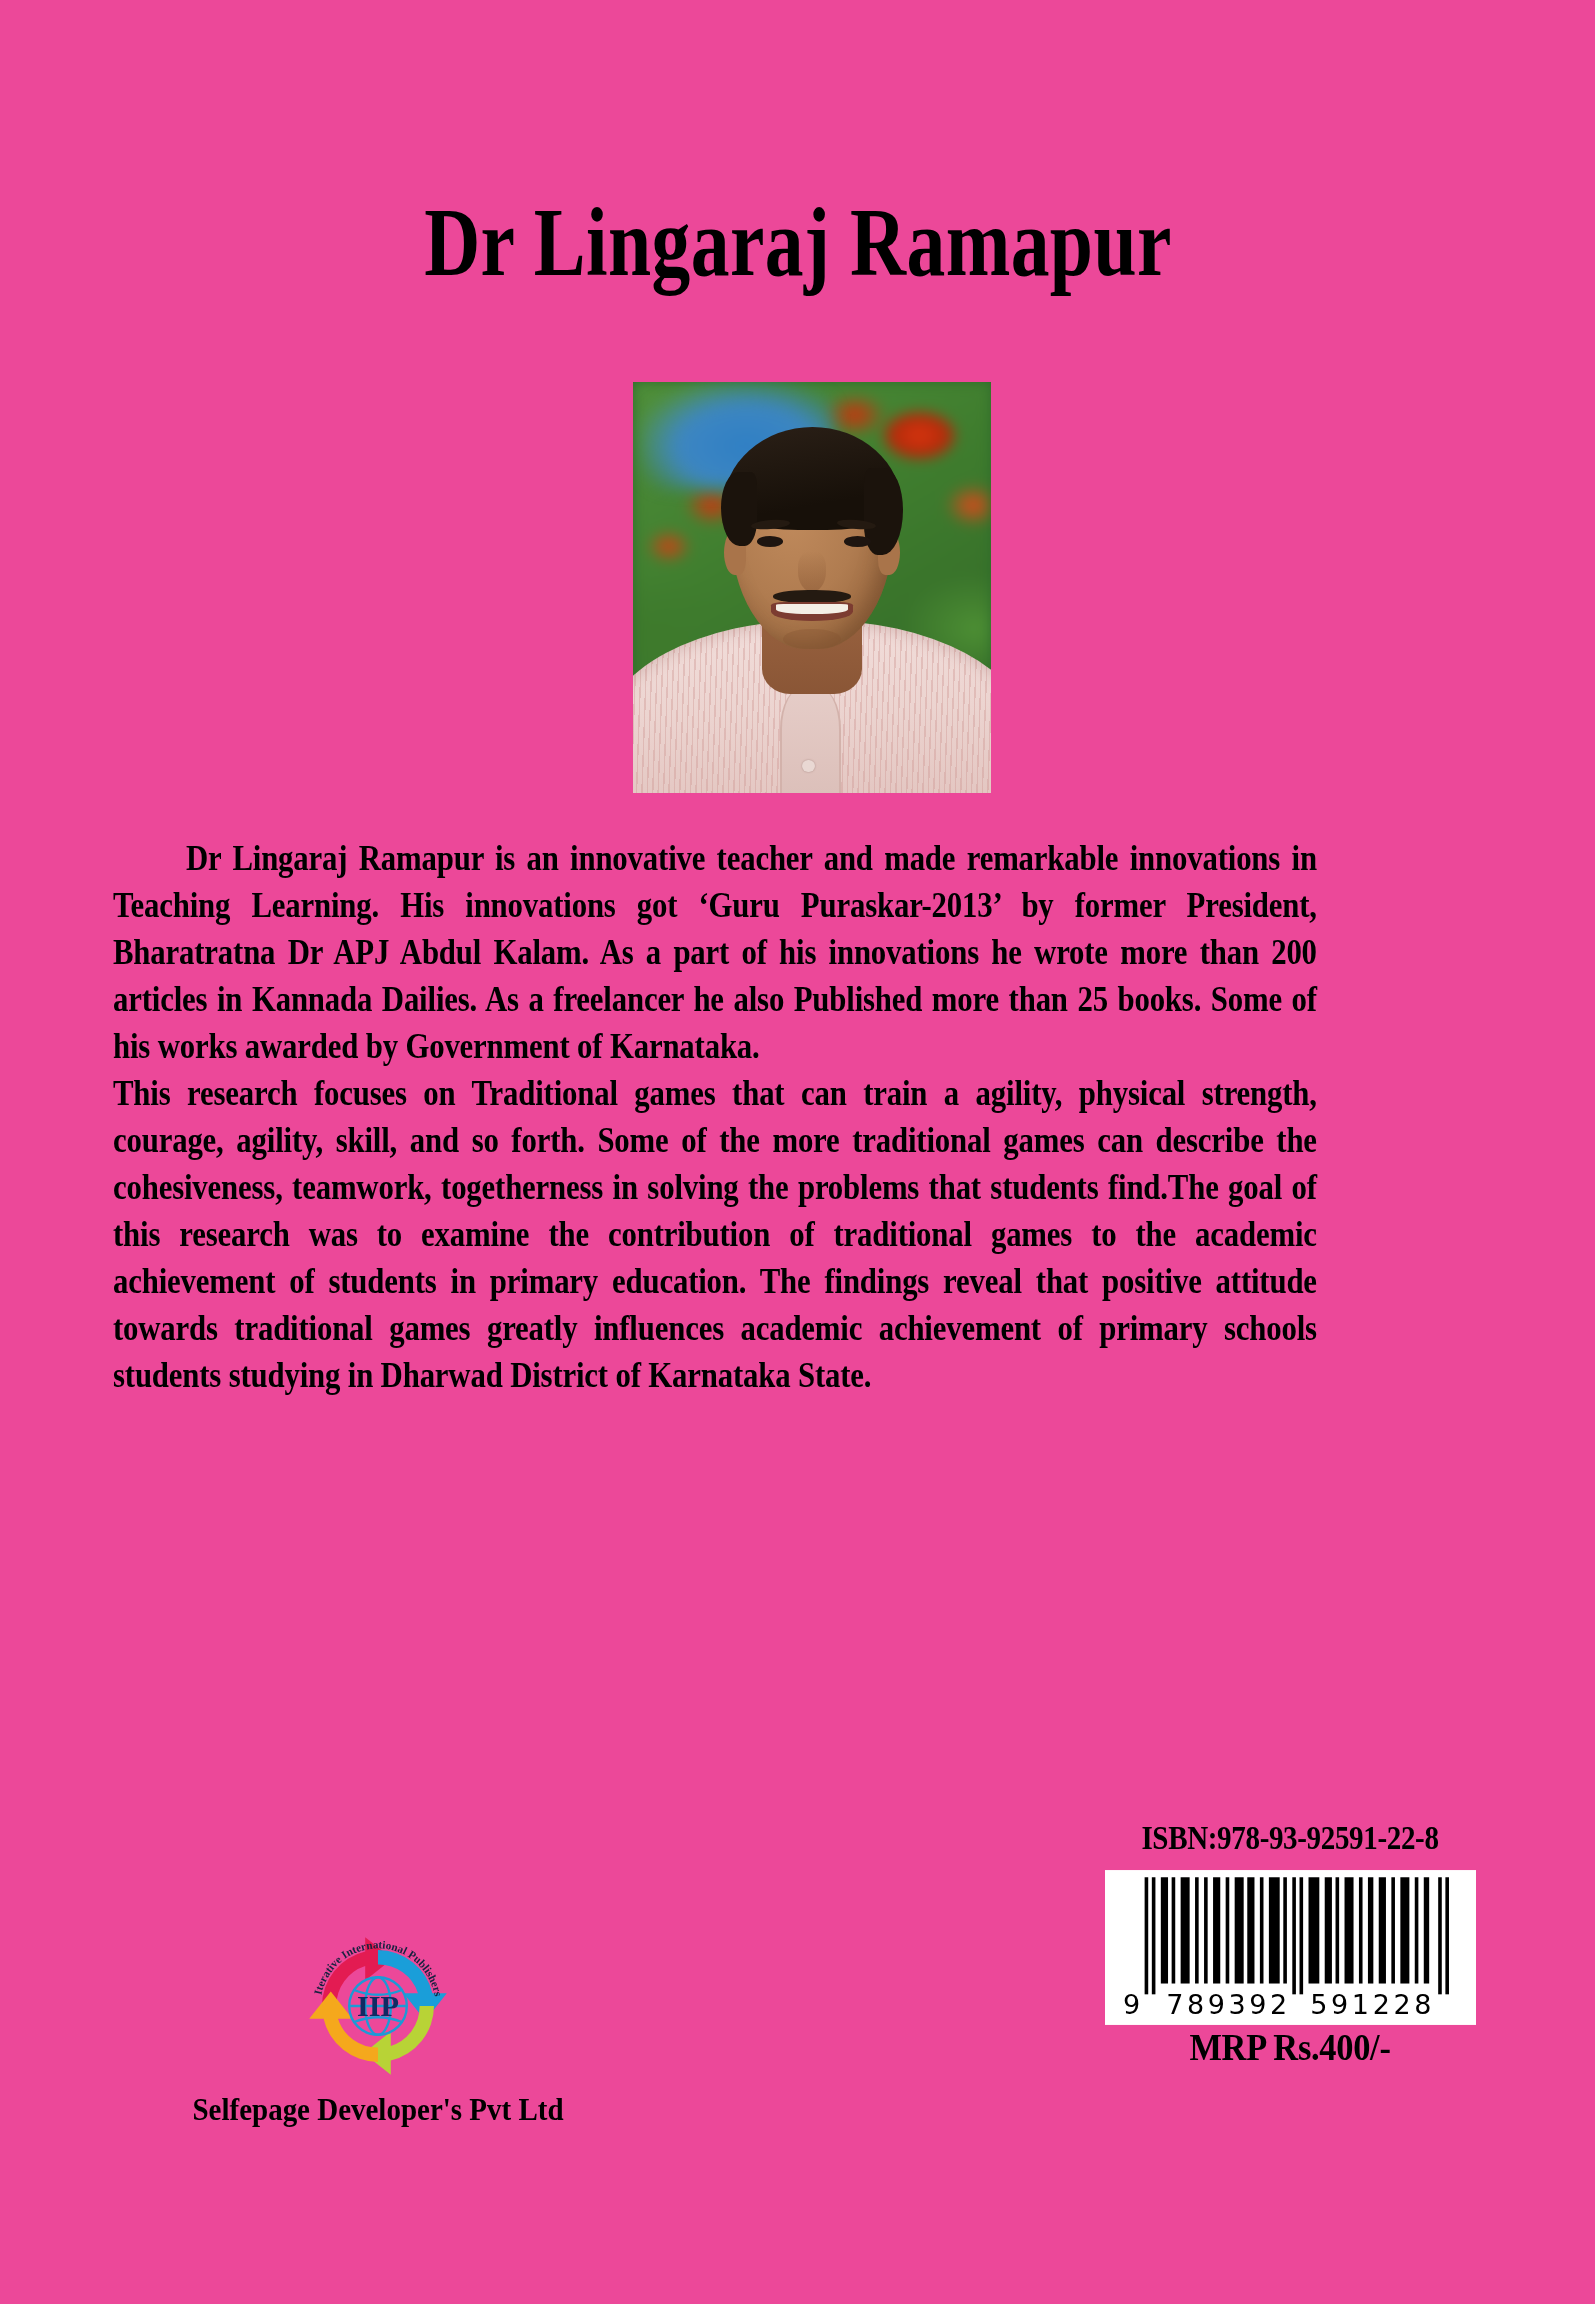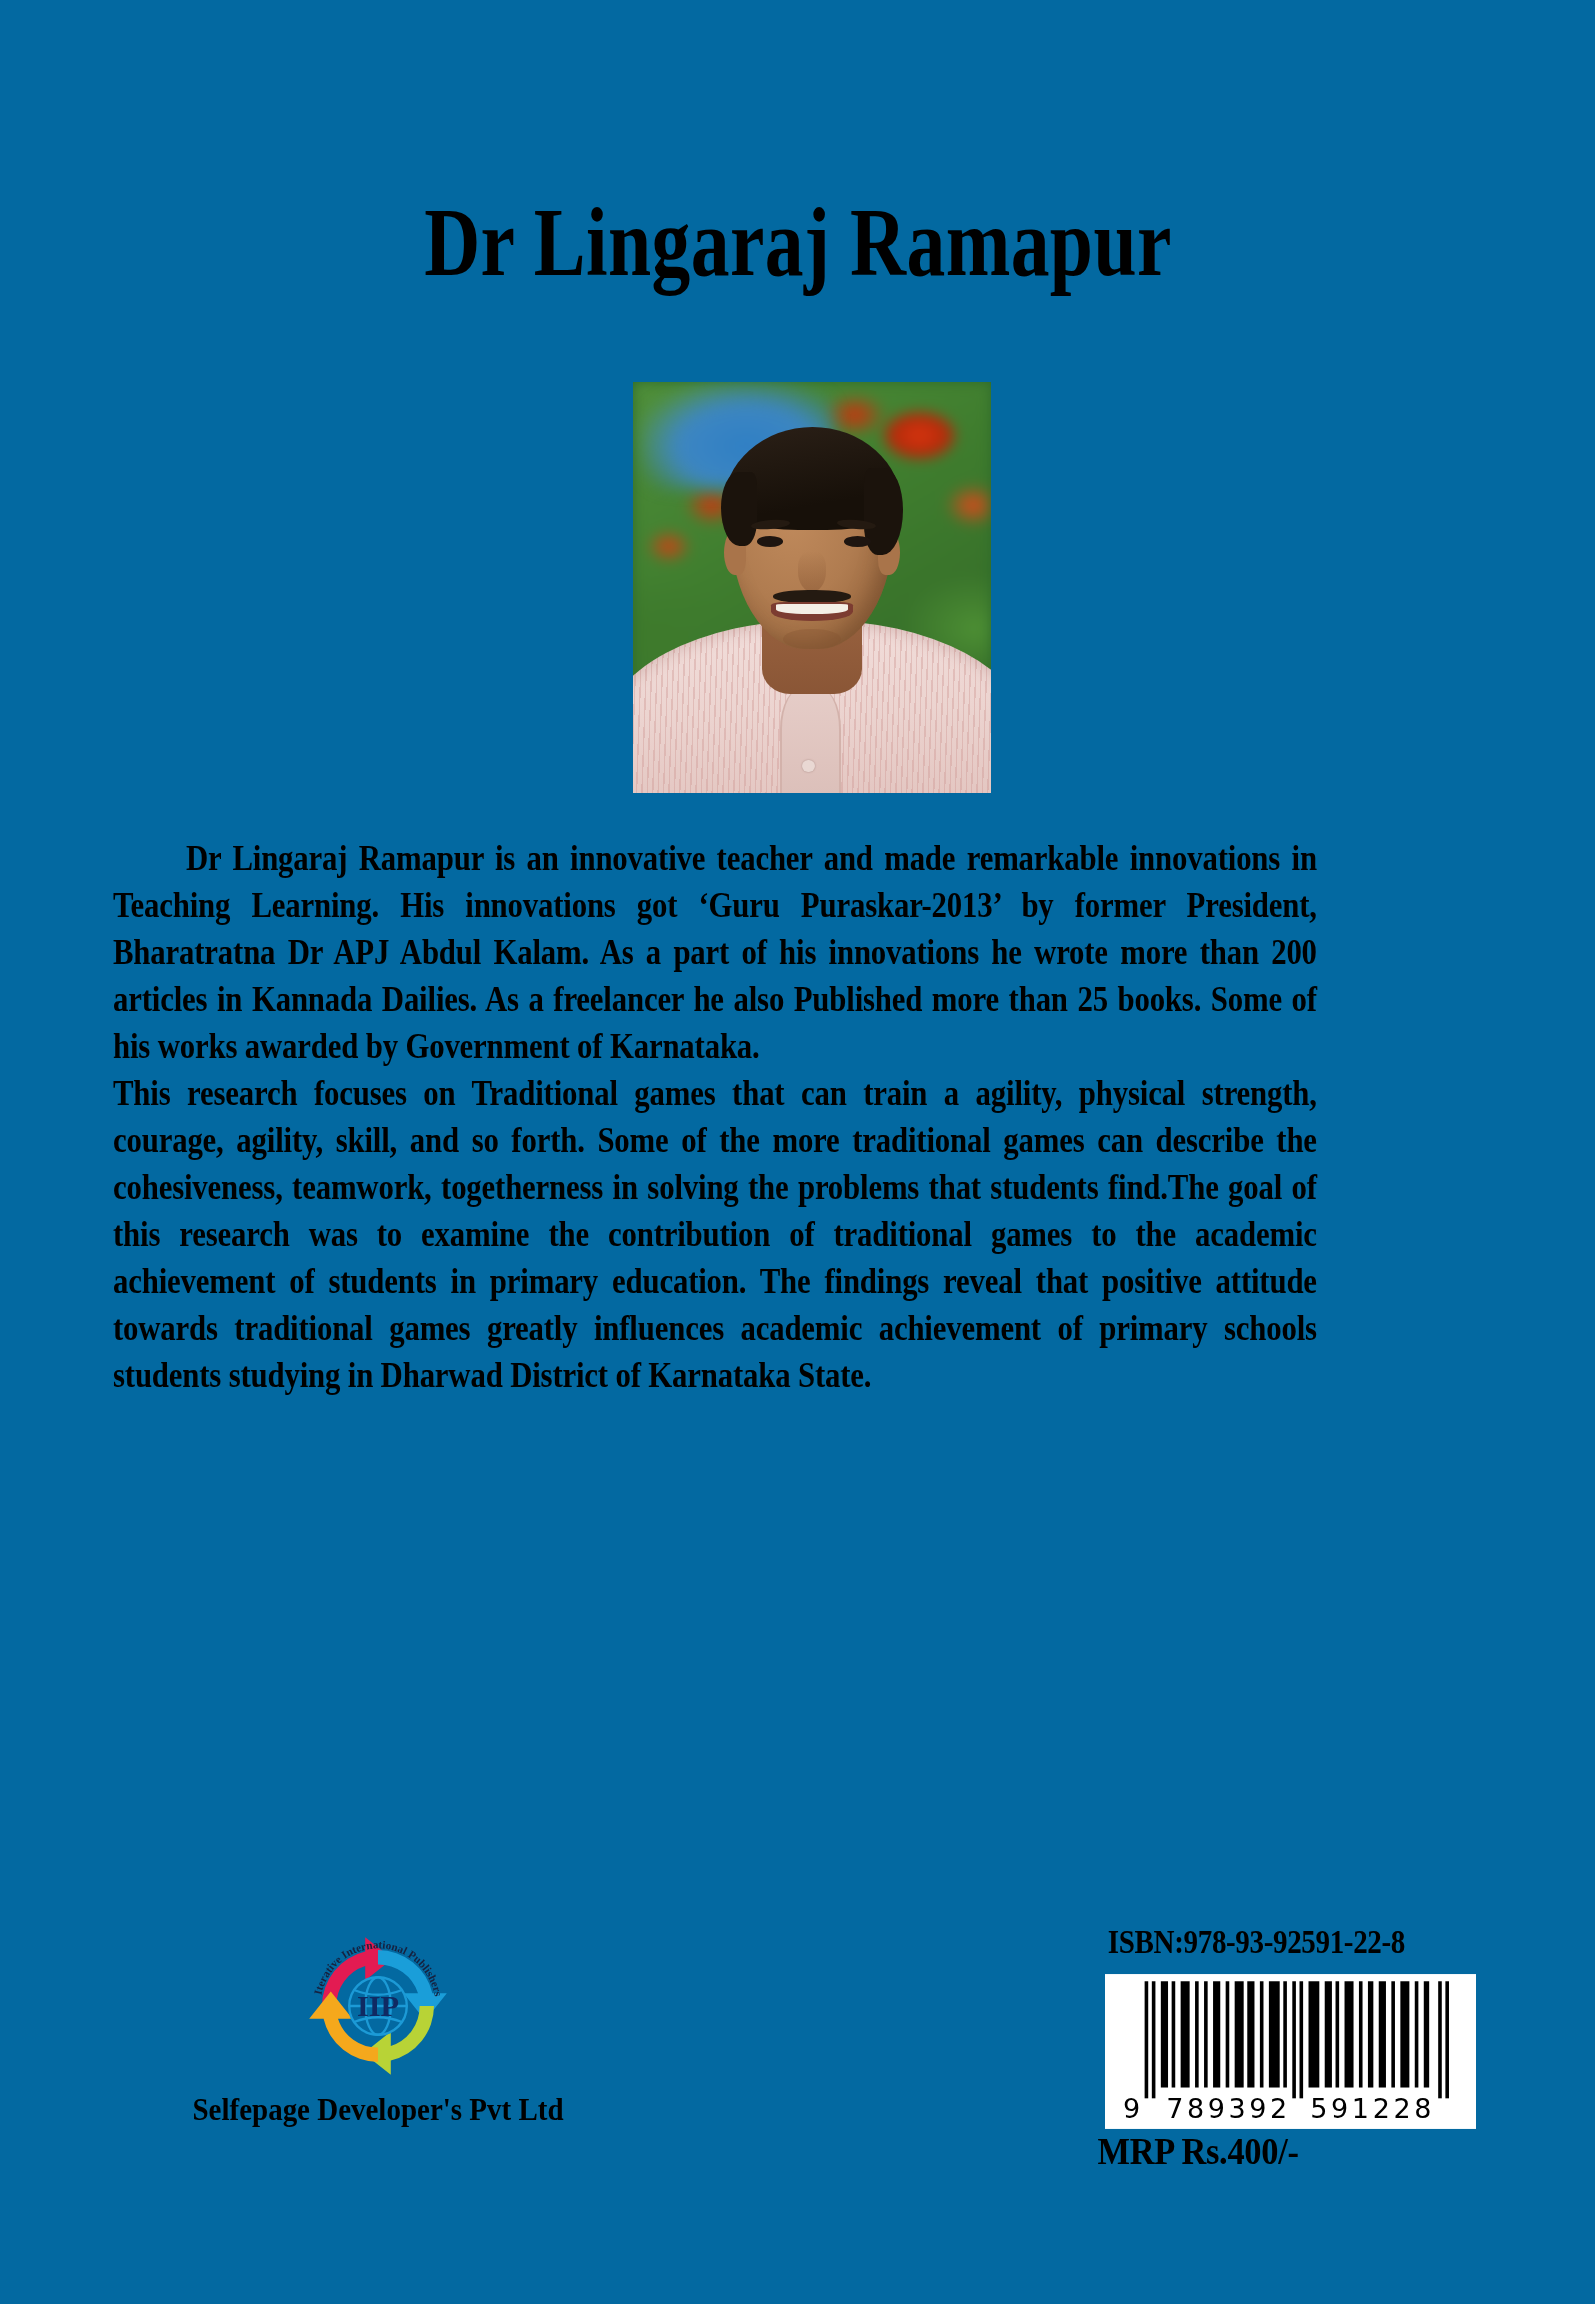--- a/index.html
+++ b/index.html
@@ -13,21 +13,21 @@
     height: 2304px;
     position: relative;
     overflow: hidden;
     font-family: "Liberation Serif", "DejaVu Serif", serif;
     color: #000000;
   }
 
   .page {
     position: absolute;
     inset: 0;
-    background: #0369a1;
+    background: #ec4899;
   }
 
   
   .author-title {
     position: absolute;
     top: 189px;
     left: 0;
     width: 1596px;
     text-align: center;
     font-size: 97px;
@@ -293,22 +293,23 @@
     font-size: 31.5px;
     font-weight: bold;
     line-height: 1.2;
     transform: scaleX(0.92);
     white-space: nowrap;
   }
 
   .isbn-block {
     position: absolute;
     right: 99px;
-    top: 1924px;
+    top: 1820px;
     width: 414px;
+    text-align: center;
   }
   .isbn-text {
     font-size: 33px;
     font-weight: bold;
     letter-spacing: -0.4px;
     transform: scaleX(0.88);
     white-space: nowrap;
   }
   .barcode {
     margin-top: 12.6px;

